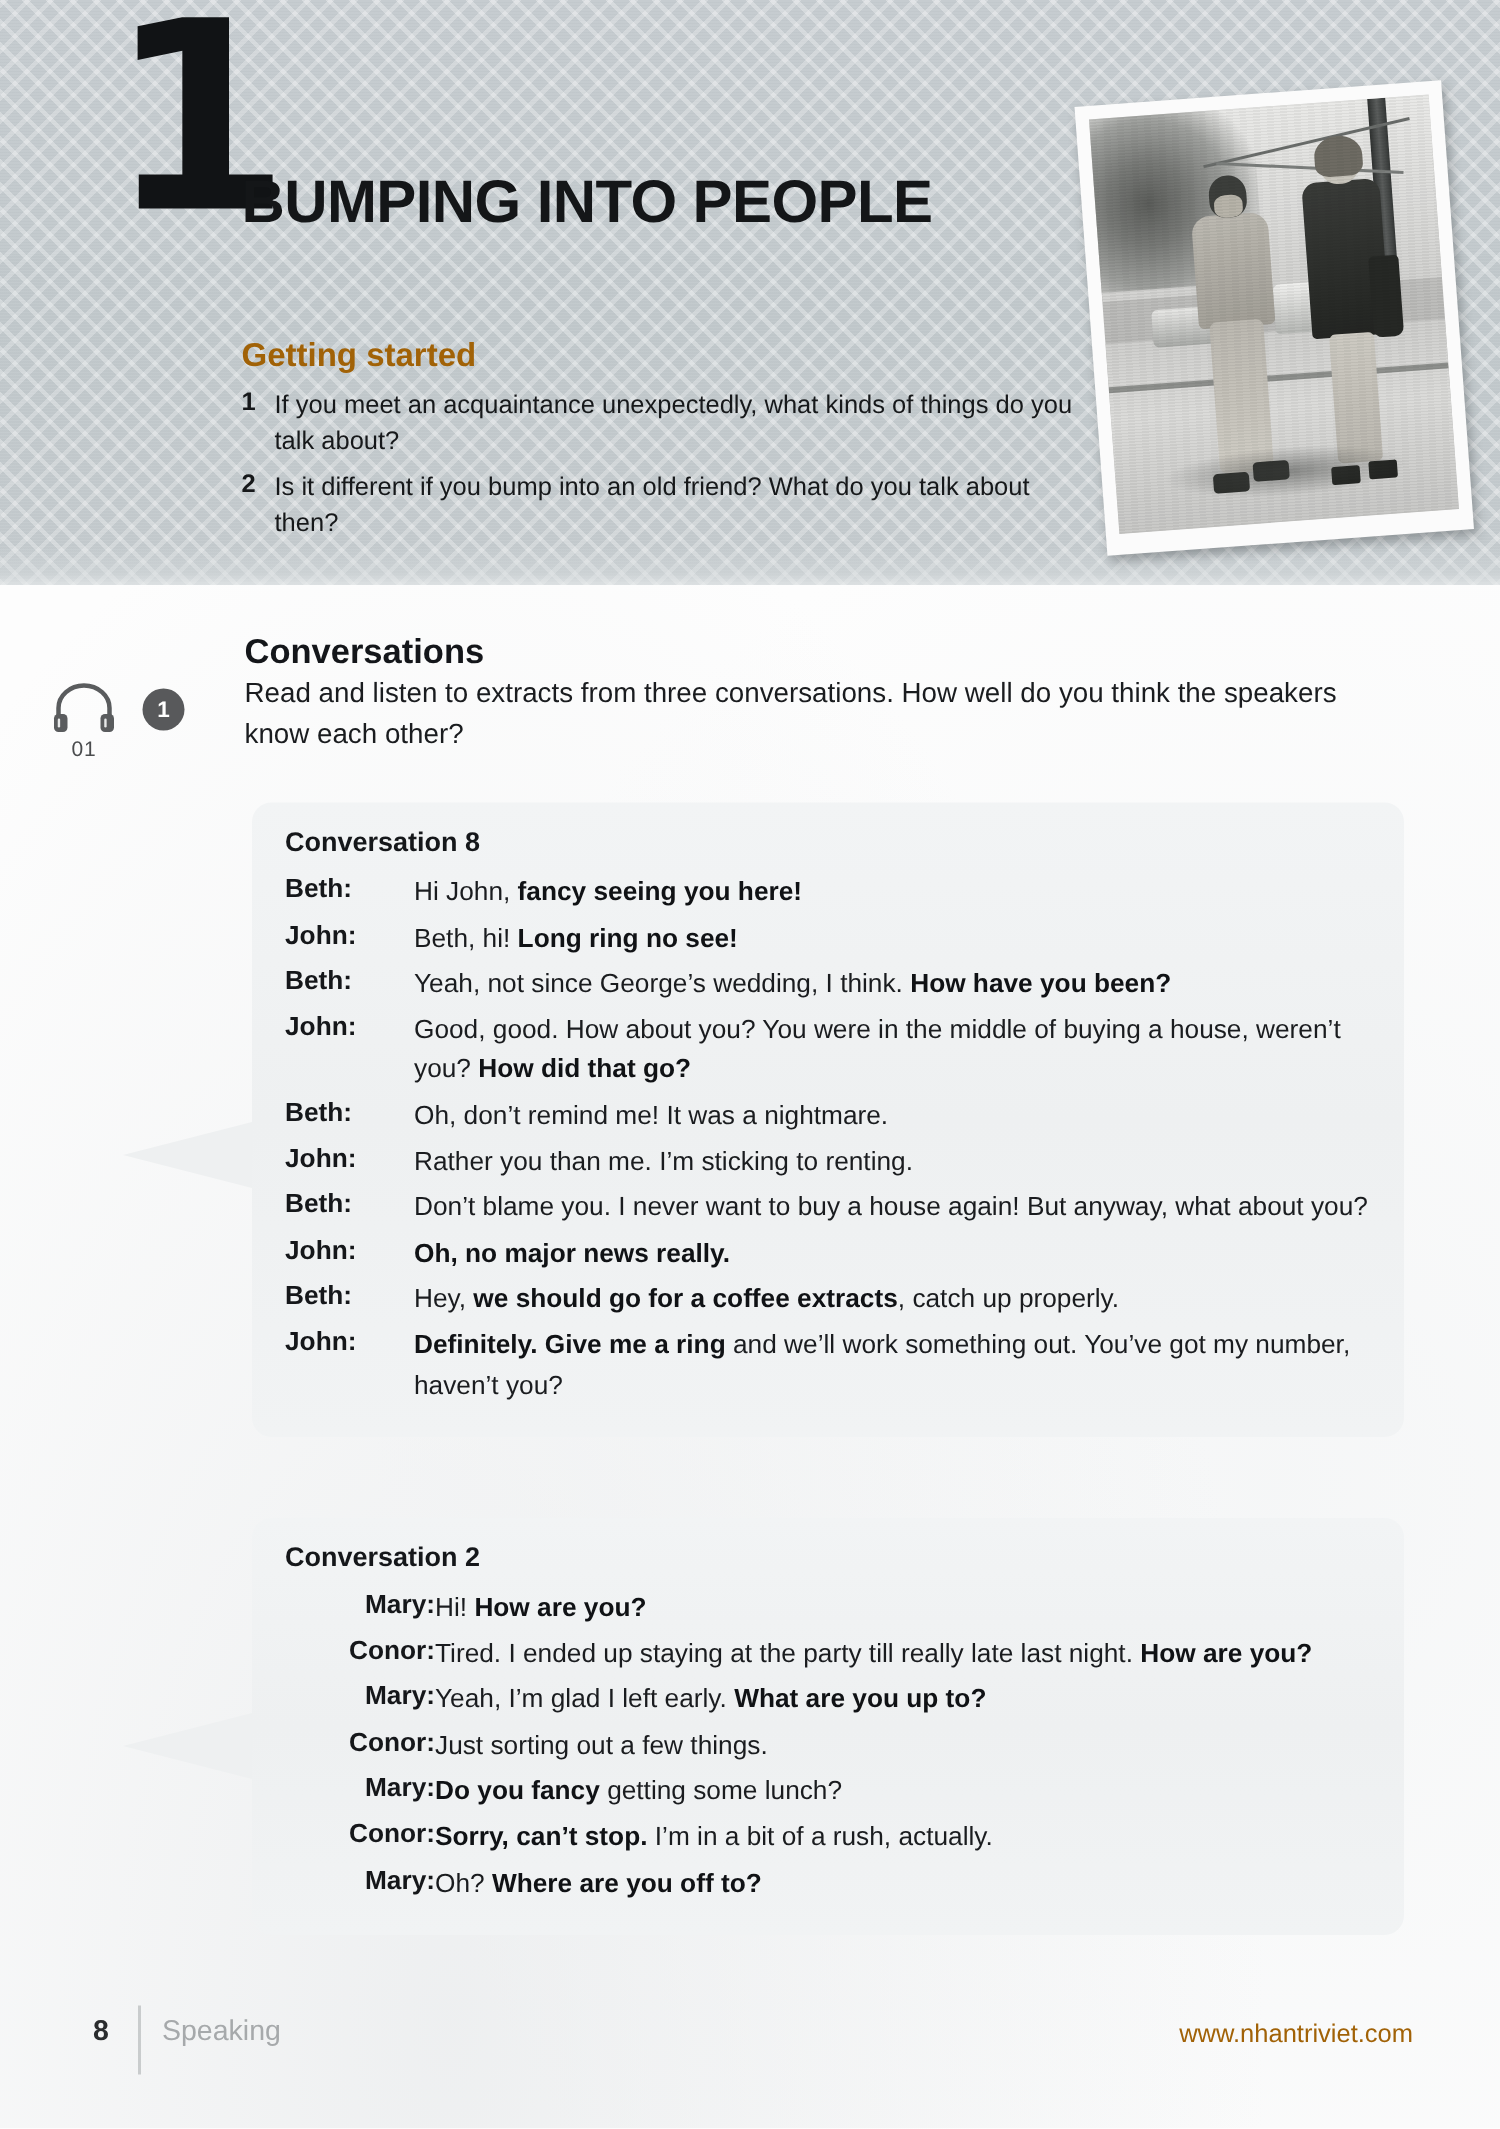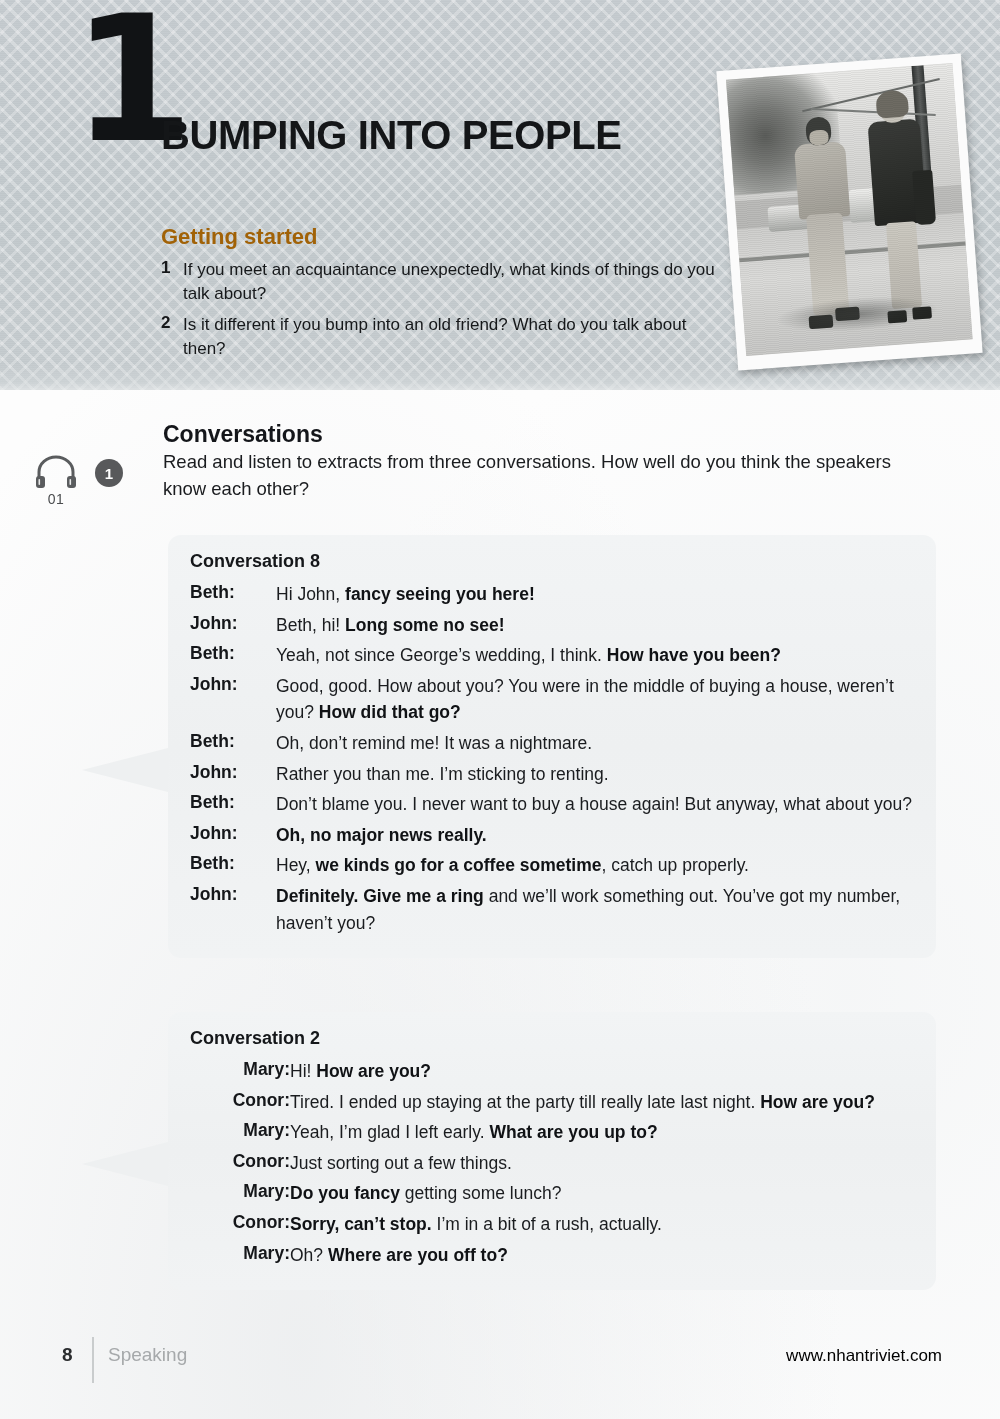--- a/index.html
+++ b/index.html
@@ -293,21 +293,21 @@
   .pg-section {
     position: absolute;
     left: 108px; top: 4px;
     font-size: 19px;
     color: #a6a9ab;
   }
   .site {
     position: absolute;
     right: 58px; top: 6px;
     font-size: 17px;
-    color: #000000;
+    color: #a16207;
   }
 </style>
 </head>
 <body>
 
 <div class="page-scan"></div>
 
 <div class="header-band">
   <div class="band-fade"></div>
 </div>
@@ -380,21 +380,21 @@
 <div class="conv-tail tail1"></div>
 <div class="conv-box box1">
   <div class="conv-title">Conversation 8</div>
   <div>
     <div class="line">
         <div class="spk">Beth:</div>
         <div class="txt">Hi John, <b>fancy seeing you here!</b></div>
       </div>
     <div class="line">
         <div class="spk">John:</div>
-        <div class="txt">Beth, hi! <b>Long some no see!</b></div>
+        <div class="txt">Beth, hi! <b>Long ring no see!</b></div>
       </div>
     <div class="line">
         <div class="spk">Beth:</div>
         <div class="txt">Yeah, not since George’s wedding, I think. <b>How have you been?</b></div>
       </div>
     <div class="line">
         <div class="spk">John:</div>
         <div class="txt">Good, good. How about you? You were in the middle of buying a house, weren’t you? <b>How did that go?</b></div>
       </div>
     <div class="line">
@@ -408,21 +408,21 @@
     <div class="line">
         <div class="spk">Beth:</div>
         <div class="txt">Don’t blame you. I never want to buy a house again! But anyway, what about you?</div>
       </div>
     <div class="line">
         <div class="spk">John:</div>
         <div class="txt"><b>Oh, no major news really.</b></div>
       </div>
     <div class="line">
         <div class="spk">Beth:</div>
-        <div class="txt">Hey, <b>we kinds go for a coffee sometime</b>, catch up properly.</div>
+        <div class="txt">Hey, <b>we should go for a coffee extracts</b>, catch up properly.</div>
       </div>
     <div class="line">
         <div class="spk">John:</div>
         <div class="txt"><b>Definitely. Give me a ring</b> and we’ll work something out. You’ve got my number, haven’t you?</div>
       </div>
   </div>
 </div>
 
 <div class="conv-tail tail2"></div>
 <div class="conv-box box2">

